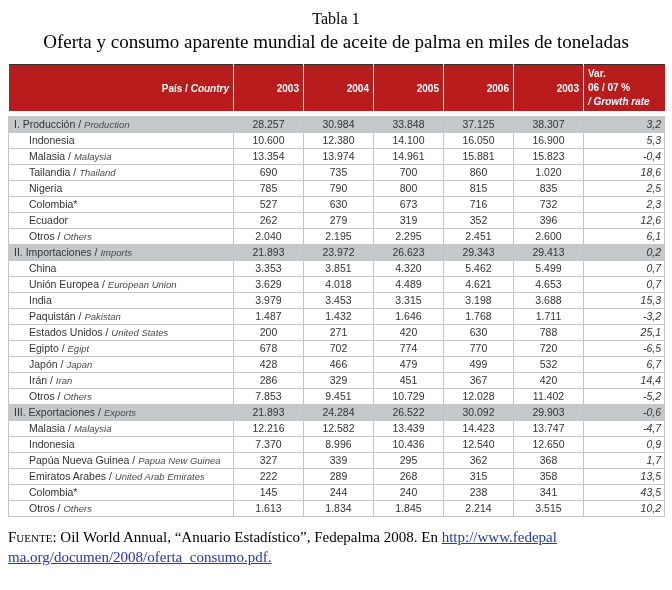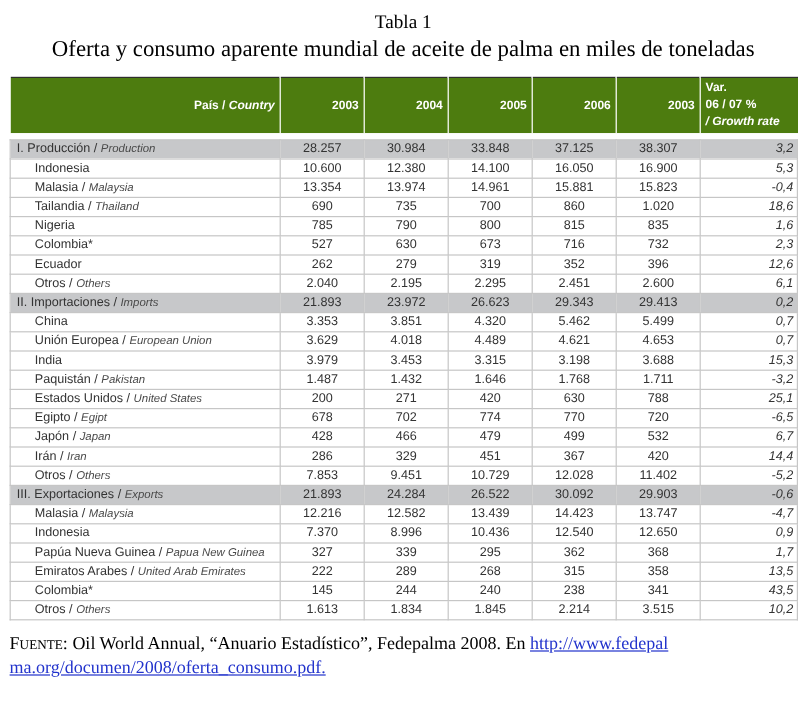--- a/index.html
+++ b/index.html
@@ -11,21 +11,21 @@
   .page { padding: 6px 8px 0 8px; }
   .doc-title { text-align: center; font-size: 16px; margin: 4px 0 3px 0; font-weight: normal; }
   .doc-subtitle { text-align: center; font-size: 19px; margin: 0 0 11px 0; font-weight: normal; }
 
   .data-table {
     width: 656px; border-collapse: collapse; table-layout: fixed;
     font-family: "Liberation Sans", sans-serif;
     border-top: 1px solid #2e2e2e; border-bottom: 1px solid #2e2e2e;
   }
   .data-table thead th {
-    background: #4d7c0f; color: #ffffff; font-weight: bold; font-size: 10px;
+    background: #b91c1c; color: #ffffff; font-weight: bold; font-size: 10px;
     height: 42px; vertical-align: middle; border-right: 1px solid #ffffff;
     padding: 2px 4px;
   }
   .data-table thead th:last-child { border-right: none; }
   .th-country, .th-year { text-align: right; }
   .th-var { text-align: left; padding-left: 13px; font-size: 9px; line-height: 1.4; }
   .it { font-style: italic; }
 
   .spacer td { border: none; background: #ffffff; height: 5px; padding: 0; }
 
@@ -118,21 +118,21 @@
           <td class="num">1.020</td>
           <td class="num var">18,6</td>
         </tr>
         <tr class="row country">
           <td class="name"><span>Nigeria</span></td>
           <td class="num">785</td>
           <td class="num">790</td>
           <td class="num">800</td>
           <td class="num">815</td>
           <td class="num">835</td>
-          <td class="num var">1,6</td>
+          <td class="num var">2,5</td>
         </tr>
         <tr class="row country">
           <td class="name"><span>Colombia*</span></td>
           <td class="num">527</td>
           <td class="num">630</td>
           <td class="num">673</td>
           <td class="num">716</td>
           <td class="num">732</td>
           <td class="num var">2,3</td>
         </tr>

